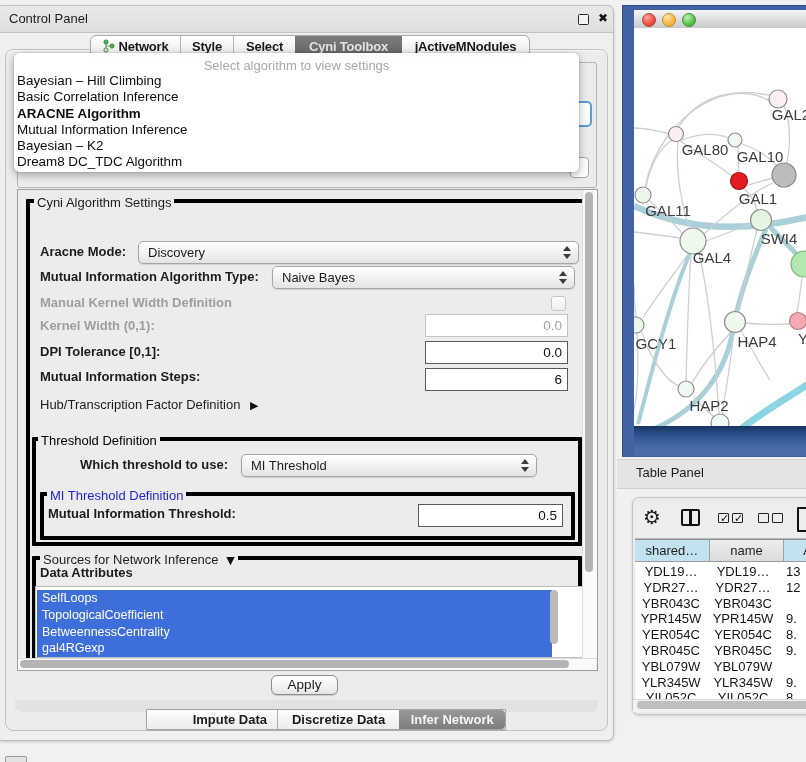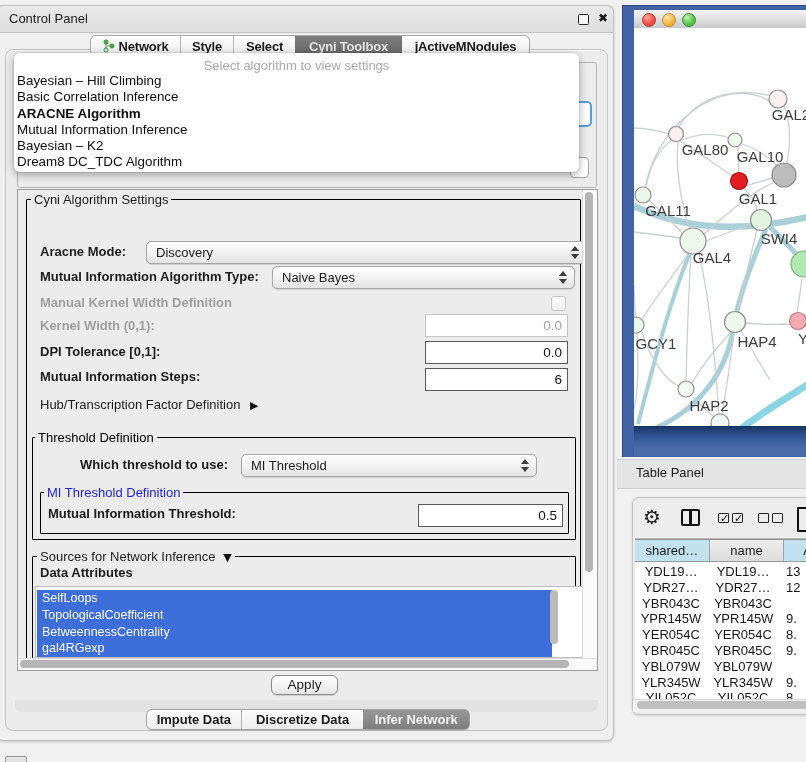--- a/index.html
+++ b/index.html
@@ -36,21 +36,21 @@
   .popup-item{left:2px;width:556px;height:16.25px;line-height:16.25px;font-size:13.4px;color:#0d0d0d;padding-left:1px;white-space:nowrap;}
   .popup-item.bold{font-weight:bold;}
   
   .scrollpane{left:17px;top:189px;width:579px;height:480px;border:1px solid #9e9e9e;background:#ececec;}
   .viewport{left:18px;top:190px;width:564px;height:468px;overflow:hidden;}
   .vtrack{left:582px;top:190px;width:14px;height:468px;background:#fafafa;border-left:1px solid #dcdcdc;}
   .vthumb{left:585px;top:192px;width:8px;height:380px;background:#b4b4b4;border-radius:4px;}
   .htrack{left:18px;top:658px;width:578px;height:11px;background:#fafafa;border-top:1px solid #dcdcdc;}
   .hthumb{left:20px;top:660px;width:549px;height:8px;background:#b4b4b4;border-radius:4px;}
   
-  .group{border:1px solid #000000;border-radius:1px;}
+  .group{border:4px solid #000000;border-radius:1px;}
   .gtitle{position:absolute;top:-8px;height:15px;line-height:15px;background:#ececec;padding:0 3px;white-space:nowrap;}
   .gtitle.blue{color:#2323d8;}
   .gtitle.green{color:#000000;}
   .lbl{height:16px;line-height:16px;font-weight:bold;white-space:nowrap;}
   .lbl.disabled{color:#9e9e9e;}
   .plain{font-weight:normal;}
   .tri{font-family:"DejaVu Sans",sans-serif;font-size:11px;color:#111;}
   
   .combo{background:linear-gradient(#ffffff,#f4f4f4 45%,#e3e3e3);border:1px solid #a5a5a5;border-radius:5px;
          box-shadow:0 1px 1px rgba(0,0,0,.12), inset 0 1px 0 #fff;height:21px;line-height:21px;padding-left:9px;white-space:nowrap;}
@@ -66,21 +66,21 @@
   .attr-list{background:#fff;border:1px solid #bdbdbd;overflow:hidden;padding-left:18px;}
   .attr-item{position:absolute;left:1px;width:510px;height:16.8px;line-height:16.8px;background:#3d6ed9;
              color:#fff;font-size:12.5px;padding-left:5px;white-space:nowrap;}
   .list-thumb{position:absolute;left:514px;top:3px;width:8px;height:54px;background:#bababa;border-radius:4px;}
   
   .apply-btn{left:271px;top:675px;width:65px;height:18px;background:linear-gradient(#ffffff,#f3f3f3 55%,#e5e5e5);
              border:1px solid #8d8d8d;border-radius:6px;text-align:center;line-height:18px;font-size:13.5px;
              box-shadow:0 1px 1px rgba(0,0,0,.15);}
   .bottom-band{left:15px;top:700px;width:583px;height:12px;background:#e2e2e2;border-radius:0 0 7px 7px;}
   .segbar{left:146px;top:709px;width:322px;height:19px;background:linear-gradient(#fdfdfd,#ececec);
-          border:1px solid #a2a2a2;border-radius:6px;display:flex;box-shadow:0 1px 1px rgba(0,0,0,.1);}
+          border:1px solid #a2a2a2;border-radius:1px;display:flex;box-shadow:0 1px 1px rgba(0,0,0,.1);padding-left:36px;}
   .segbar .seg{height:100%;display:flex;align-items:center;justify-content:center;font-weight:bold;color:#1b1b1b;}
   .segbar .seg + .seg{border-left:1px solid #b0b0b0;}
   .segbar .seg.dark{background:linear-gradient(#989898,#7e7e7e);color:#f4f4f4;border-left:none;border-radius:0 4px 4px 0;}
   .mini-square{left:5px;top:756px;width:20px;height:14px;border:1.5px solid #999;background:#e2e2e2;border-radius:2px;}
   
   .net-window{left:622px;top:5px;width:190px;height:451px;background:#4162a4;border-top:1px solid #2c4b86;border-left:1px solid #2c4b86;}
   .net-titlebar{left:634px;top:10px;width:178px;height:18px;background:linear-gradient(#f6f6f6,#c9c9c9);border-bottom:1px solid #8d8d8d;}
   .light{width:12px;height:12px;border-radius:50%;top:13px;}
   .light.red{left:642px;background:radial-gradient(circle at 35% 28%,#ffa49d,#ee4b42 60%,#d83b34);border:1px solid #b04039;}
   .light.yellow{left:662px;background:radial-gradient(circle at 35% 28%,#ffe8ad,#f6b53d 60%,#e09b2d);border:1px solid #bd8f33;}
@@ -159,21 +159,21 @@
 
   <div class="abs scrollpane"></div>
   <div class="abs viewport">
 
     <div class="abs group" style="left:8px;top:9px;width:553px;height:470px">
       <span class="gtitle" style="left:4px">Cyni Algorithm Settings</span>
     </div>
 
 
     <div class="abs lbl" style="left:22px;top:54px">Aracne Mode:</div>
-    <div class="abs combo" style="left:128px;top:51px;width:430px">
+    <div class="abs combo" style="left:120px;top:51px;width:430px">
       <span>Discovery</span>
       <span class="stepper"></span>
     </div>
 
     <div class="abs lbl" style="left:22px;top:79px">Mutual Information Algorithm Type:</div>
     <div class="abs combo" style="left:254px;top:76px;width:292px">
       <span>Naive Bayes</span>
       <span class="stepper"></span>
     </div>
 

